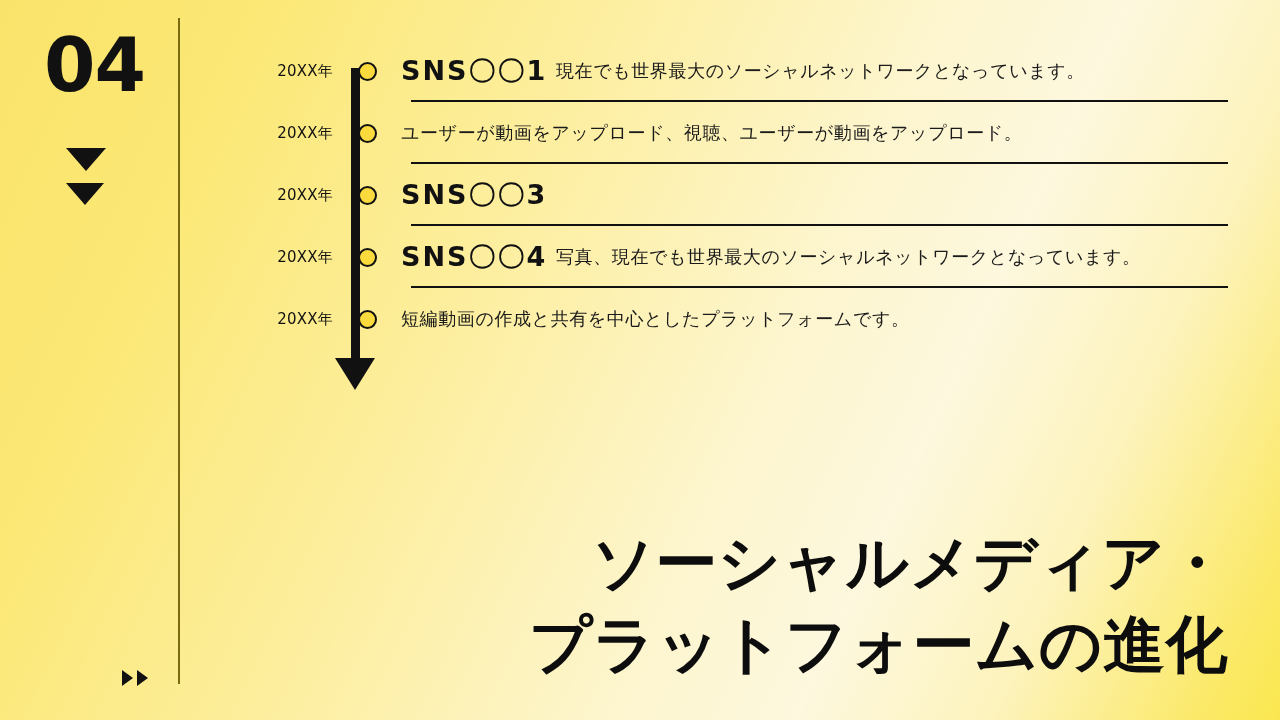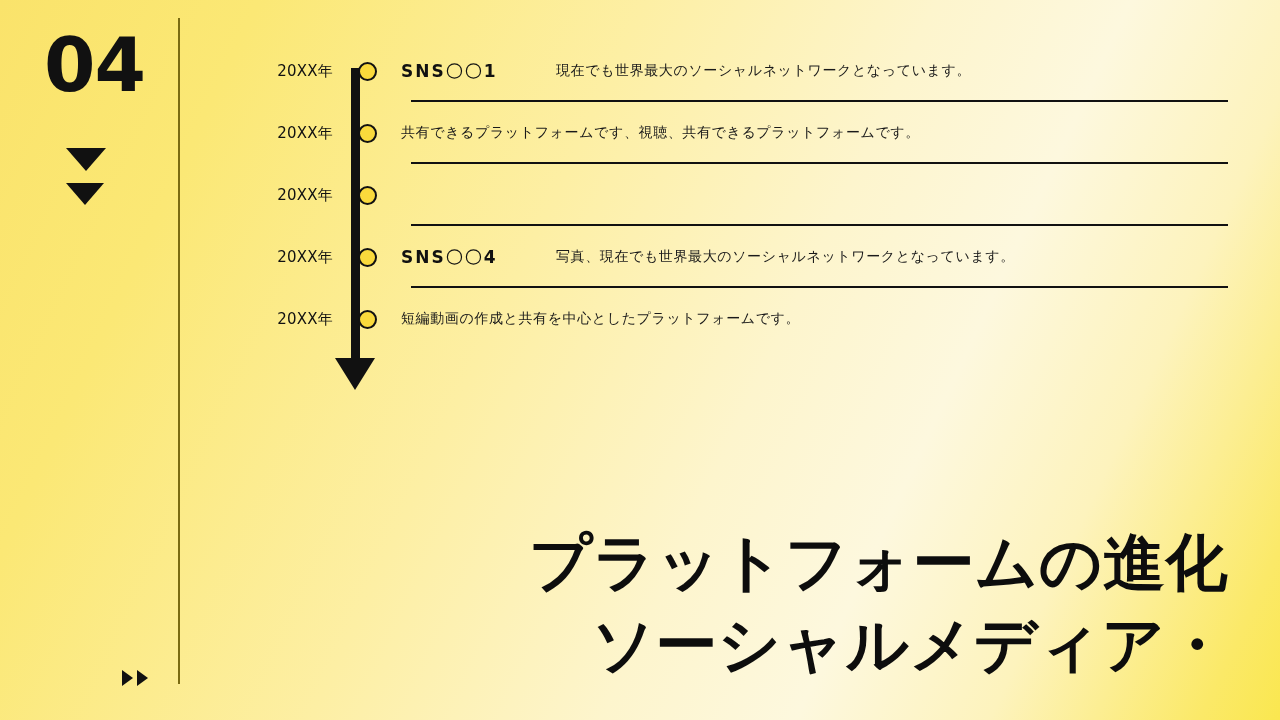--- a/index.html
+++ b/index.html
@@ -141,29 +141,29 @@
   .dot {
     width: 19px;
     height: 19px;
     border-radius: 50%;
     background: #fada3c;
     border: 2.5px solid #111111;
     box-sizing: border-box;
   }
   .row-title {
     flex: 0 0 155px;
-    font-size: 17px;
+    font-size: 27px;
     font-weight: 800;
     color: #111111;
     letter-spacing: 2px;
     white-space: nowrap;
   }
   .row-desc {
     flex: 1 1 auto;
-    font-size: 14px;
+    font-size: 18px;
     color: #1a1a1a;
     letter-spacing: 0.6px;
     white-space: nowrap;
   }
   .row-sep {
     position: absolute;
     left: 156px;
     right: 17px;
     bottom: 0;
     height: 2px;
@@ -219,29 +219,30 @@
       <div class="row-title">SNS〇〇1</div>
       <div class="row-desc">現在でも世界最大のソーシャルネットワークとなっています。</div>
       <div class="row-sep"></div>
     </div>
 
     <div class="row">
       <div class="row-year">20XX年</div>
       <div class="row-dot-cell">
         <div class="dot"></div>
       </div>
-      <div class="row-desc">共有できるプラットフォームです、視聴、共有できるプラットフォームです。</div>
-      <div class="row-sep"></div>
-    </div>
-
-    <div class="row">
-      <div class="row-year">20XX年</div>
-      <div class="row-dot-cell">
-        <div class="dot"></div>
-      </div>
+      <div class="row-desc">ユーザーが動画をアップロード、視聴、ユーザーが動画をアップロード。</div>
+      <div class="row-sep"></div>
+    </div>
+
+    <div class="row">
+      <div class="row-year">20XX年</div>
+      <div class="row-dot-cell">
+        <div class="dot"></div>
+      </div>
+      <div class="row-title">SNS〇〇3</div>
       <div class="row-sep"></div>
     </div>
 
     <div class="row">
       <div class="row-year">20XX年</div>
       <div class="row-dot-cell">
         <div class="dot"></div>
       </div>
       <div class="row-title">SNS〇〇4</div>
       <div class="row-desc">写真、現在でも世界最大のソーシャルネットワークとなっています。</div>
@@ -251,17 +252,17 @@
     <div class="row">
       <div class="row-year">20XX年</div>
       <div class="row-dot-cell">
         <div class="dot"></div>
       </div>
       <div class="row-desc">短編動画の作成と共有を中心としたプラットフォームです。</div>
     </div>
   </div>
 
   <div class="headline">
+    <span class="hl-line">ソーシャルメディア・</span>
     <span class="hl-line">プラットフォームの進化</span>
-    <span class="hl-line">ソーシャルメディア・</span>
   </div>
 
 </div>
 
 </body></html>

